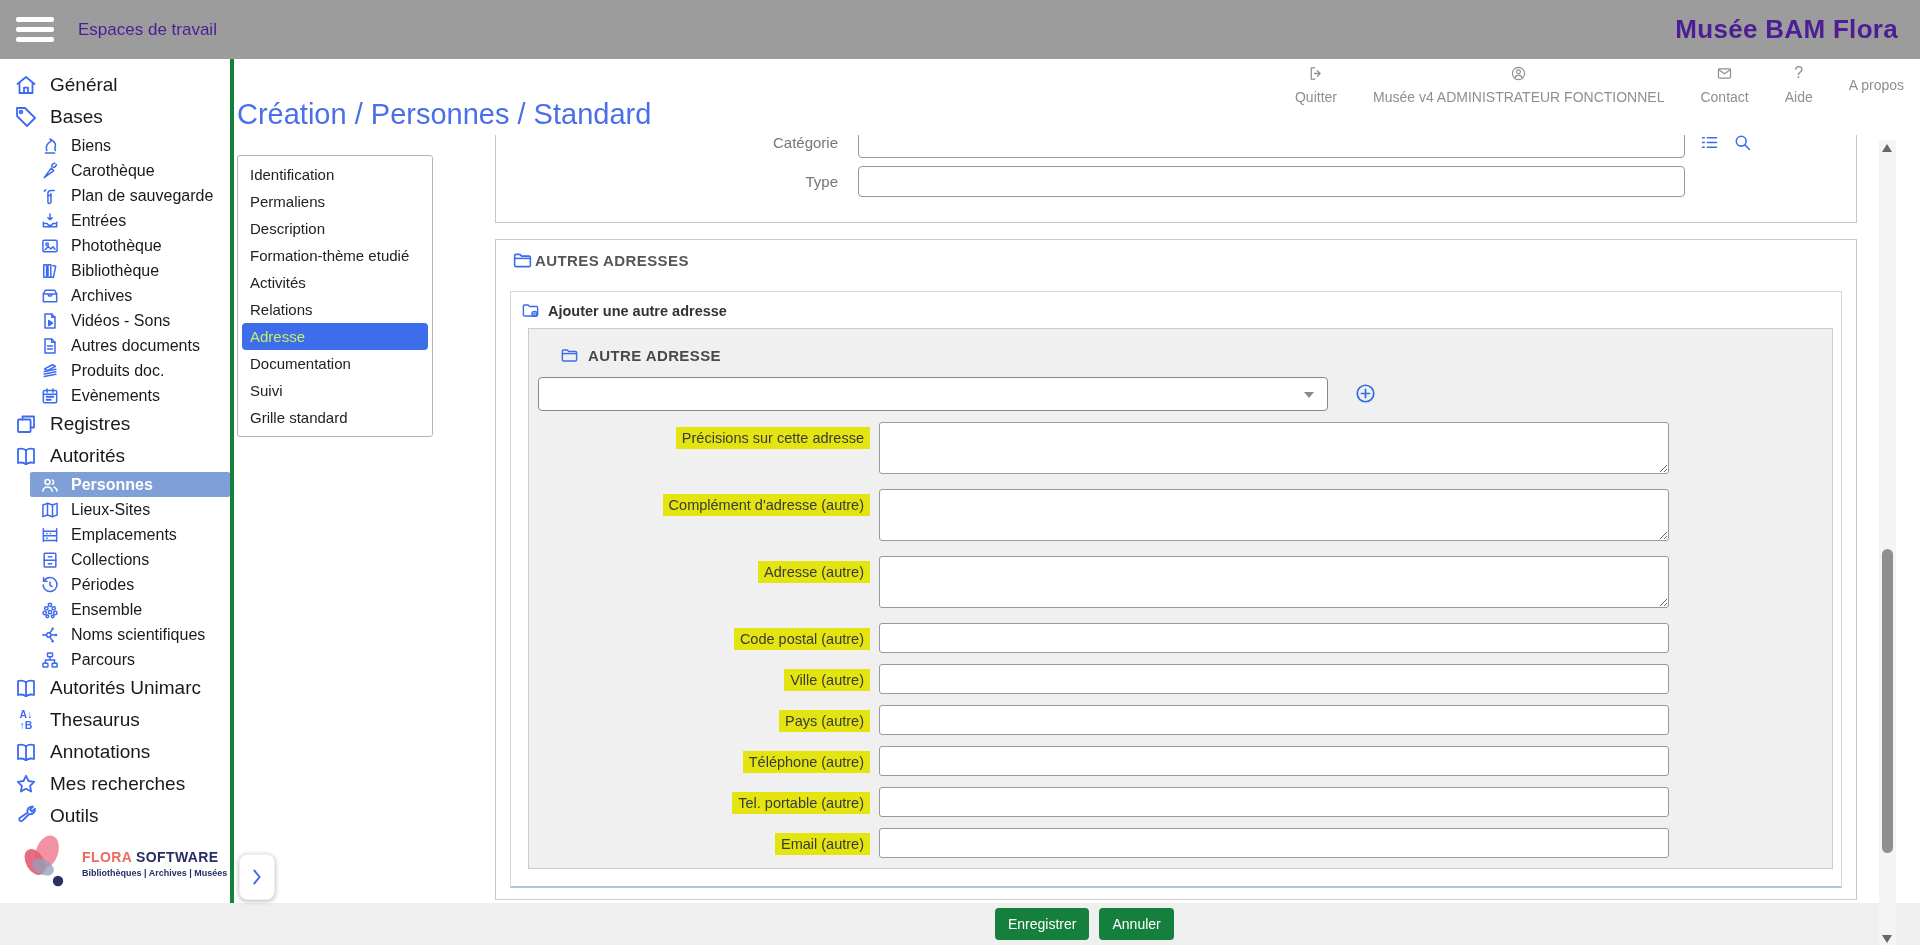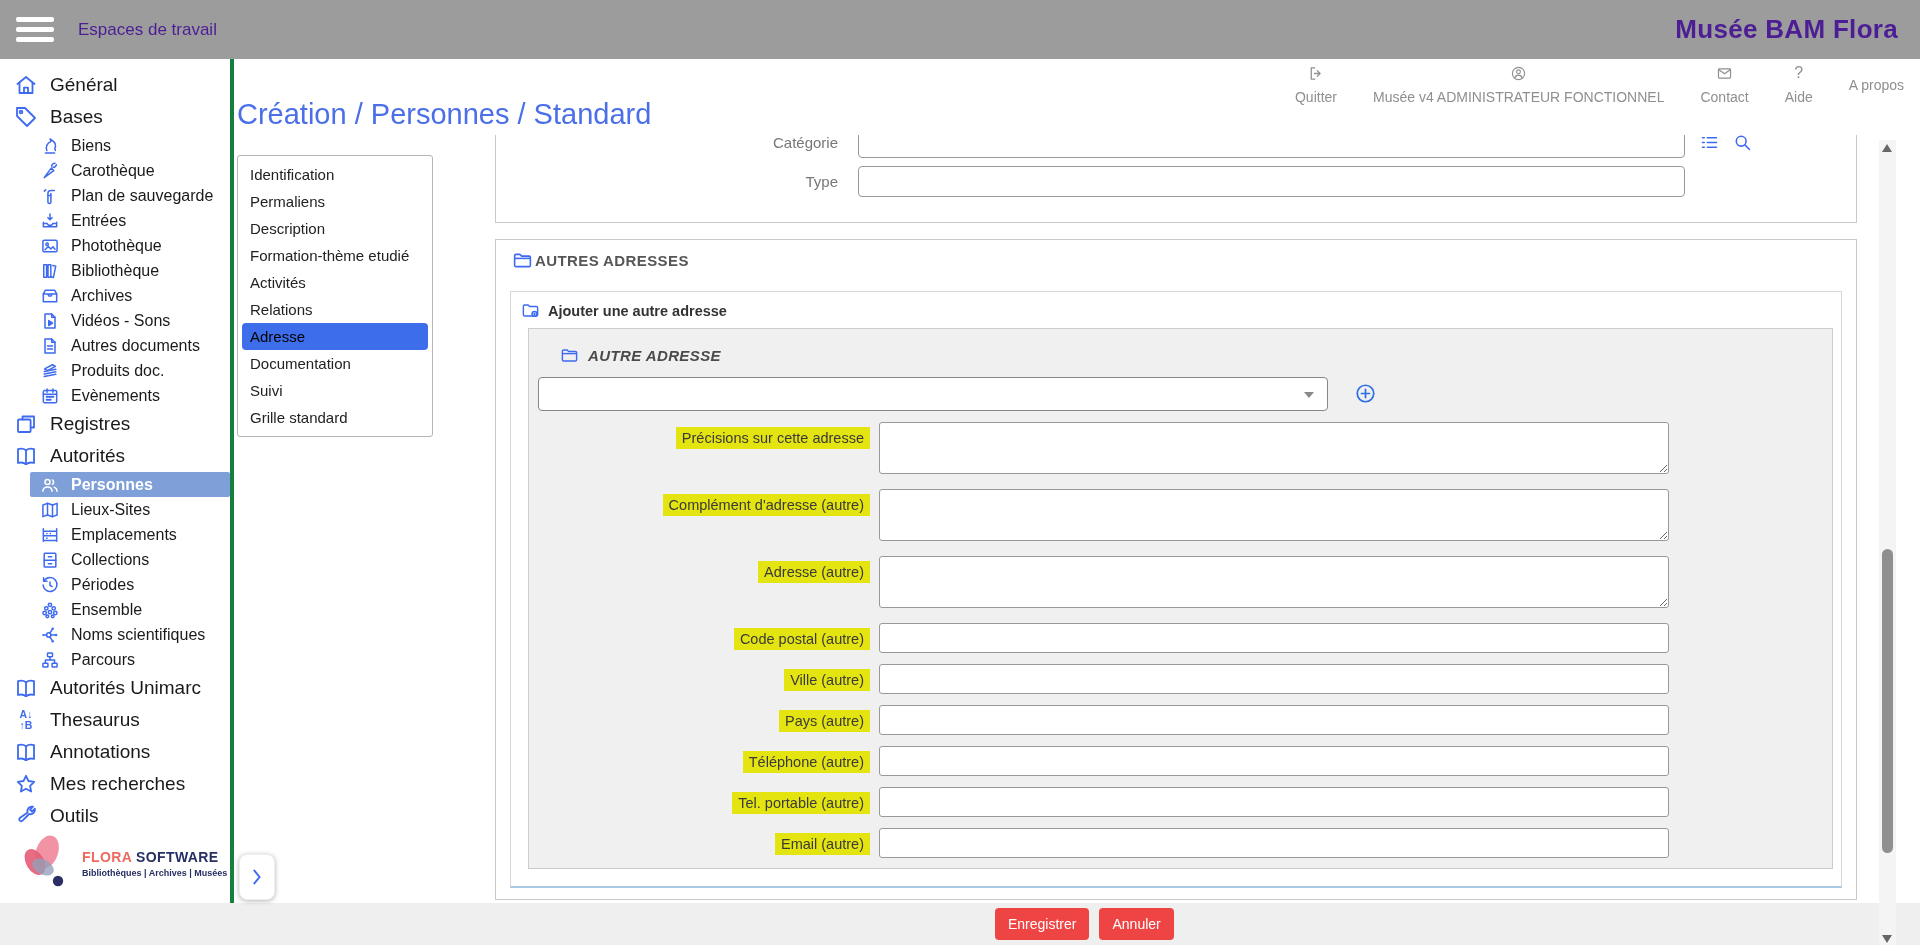--- a/index.html
+++ b/index.html
@@ -49,21 +49,21 @@
   .u-item svg { width:17px; height:17px; }
   .u-q { font-size:16px; }
 
   
   .page-title { position:absolute; left:237px; top:98px; font-size:29px; color:#4a6fe8; }
 
   
   .subnav { position:absolute; left:237px; top:155px; width:196px; background:#fff;
     border:1px solid #b5b5b5; border-radius:3px; padding:5px 0; }
   .subnav-item { font-size:15px; color:#222; padding:5px 12px; height:27px; cursor:pointer; }
-  .subnav-item.selected { background:#3d6deb; color:#000000; border-radius:4px;
+  .subnav-item.selected { background:#3d6deb; color:#bef264; border-radius:4px;
     margin:0 4px; padding:5px 8px; }
 
   
   .box1 { position:absolute; left:495px; top:135px; width:1362px; height:88px;
     border:1px solid #c9c9c9; border-top:none; overflow:hidden; background:#fff; }
   .trow { display:flex; align-items:center; margin-top:8px; }
   .trow:first-child { margin-top:-8px; }
   .t-label { width:362px; text-align:right; color:#777; font-size:15px; padding-right:20px; }
   .t-input { width:827px; height:31px; border:1px solid #999; border-radius:4px; background:#fff; font-size:14px; padding:0 8px; }
   .t-icons { display:flex; gap:12px; margin-left:14px; color:#3d6af0; }
@@ -74,39 +74,39 @@
   .sec-header { display:flex; align-items:center; gap:2px; padding:10px 16px 8px 16px;
     color:#565656; font-weight:bold; font-size:15px; letter-spacing:.4px; }
   .sec-header svg { width:21px; height:21px; color:#3d6af0; }
   .white-box { margin:12px 14px; height:597px; border:1px solid #d7d7d7;
     border-bottom:2px solid #aac7e0; padding:6px 8px; background:#fff; }
   .add-link { display:flex; align-items:center; gap:8px; font-weight:bold; font-size:14.5px;
     color:#333; padding:3px 2px 8px 2px; cursor:pointer; }
   .add-link svg { width:19px; height:19px; color:#3d6af0; }
   .gray-panel { margin-left:9px; width:1305px; height:541px; border:1px solid #ccc; background:#f0f0f1; }
   .sub-header { display:flex; align-items:center; gap:9px; padding:17px 0 12px 31px;
-    color:#4a4a4a; font-weight:bold; font-size:15px; letter-spacing:.4px;font-style:italic; }
+    color:#4a4a4a; font-weight:bold; font-size:15px; letter-spacing:.4px; }
   .sub-header svg { width:19px; height:19px; color:#3d6af0; }
 
   .frow { display:flex; align-items:flex-start; margin-bottom:11px; }
   .flabel-cell { width:341px; text-align:right; padding-top:5px; }
   .flabel { display:inline-block; background:#e4e411; color:#3a3a3a; font-size:14.5px; padding:3px 6px; }
   .fctrl { margin-left:9px; width:790px; position:relative; }
   .fin { width:100%; height:30px; border:1px solid #999; border-radius:3px; background:#fff; font-size:14px; padding:0 8px; }
   .fta { width:100%; height:52px; border:1px solid #999; border-radius:3px; background:#fff; font-size:14px; padding:4px 8px; resize:both; }
   .fselect { width:100%; height:34px; border:1px solid #888; border-radius:4px; background:#fff; position:relative; cursor:pointer; }
   .fselect .arrow { position:absolute; right:13px; top:14px; width:0; height:0;
     border-left:5px solid transparent; border-right:5px solid transparent; border-top:6px solid #8a8a8a; }
   .plus-btn { position:absolute; left:816px; top:5px; color:#2f6fe4; cursor:pointer; }
   .plus-btn svg { width:23px; height:23px; }
 
   
   .footer { position:absolute; left:0; right:0; bottom:0; height:42px; background:#efeff0; z-index:25; }
   .footer-btns { position:absolute; left:995px; top:5px; display:flex; gap:10px; }
-  .btn { background:#ef4444; color:#fff; border:none; border-radius:4px; font-size:14px;
+  .btn { background:#15803d; color:#fff; border:none; border-radius:4px; font-size:14px;
     padding:8px 13px; cursor:pointer; font-family:inherit; }
 
   
   .chevron-btn { position:absolute; left:239px; top:854px; width:36px; height:46px; background:#fff;
     border:1px solid #eee; border-radius:8px; box-shadow:0 1px 5px rgba(0,0,0,.3);
     display:flex; align-items:center; justify-content:center; color:#3d6af0; cursor:pointer; z-index:26; }
   .chevron-btn svg { width:18px; height:22px; }
 
   
   .scrollbar { position:absolute; left:1879px; top:140px; width:17px; height:805px; background:#f4f4f4; z-index:28; }

